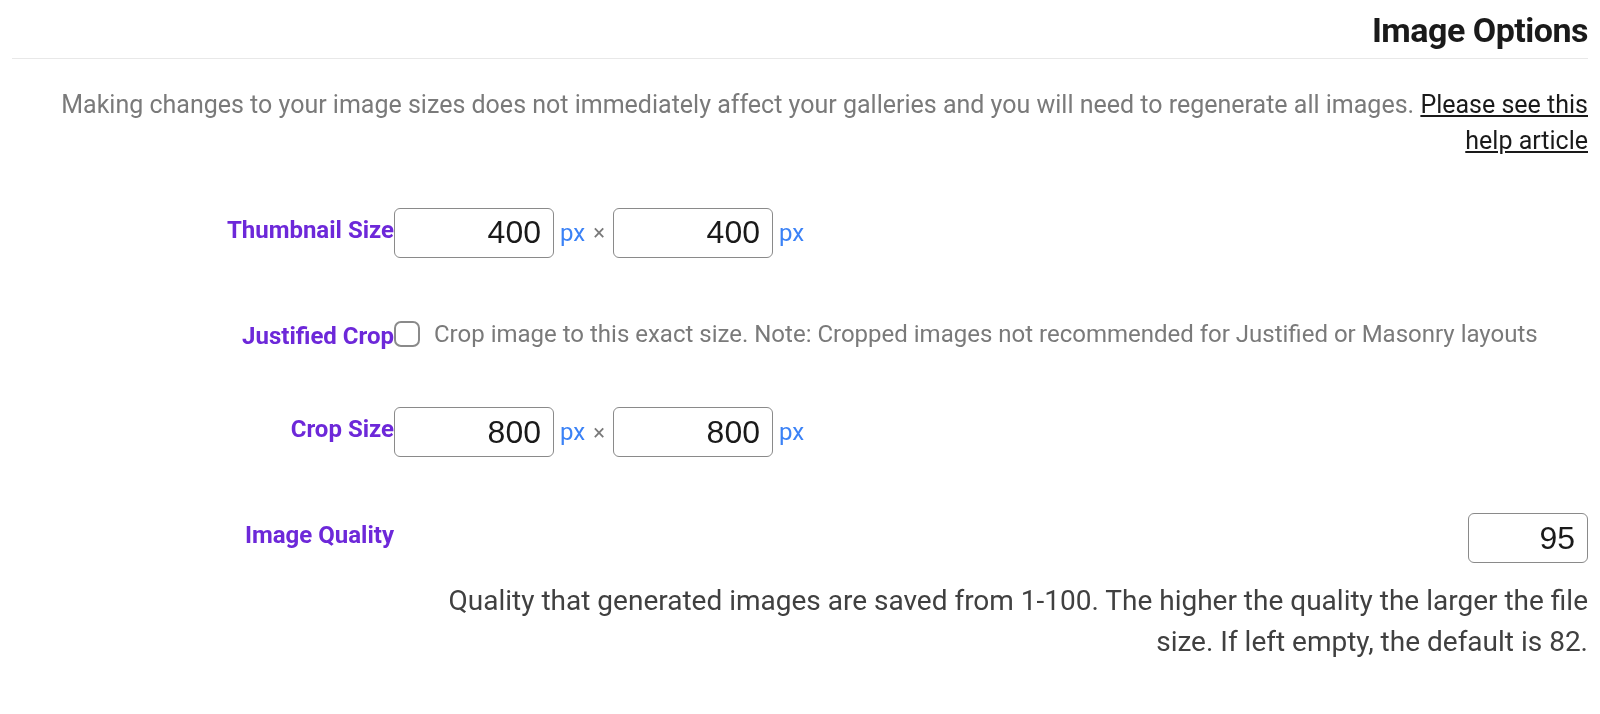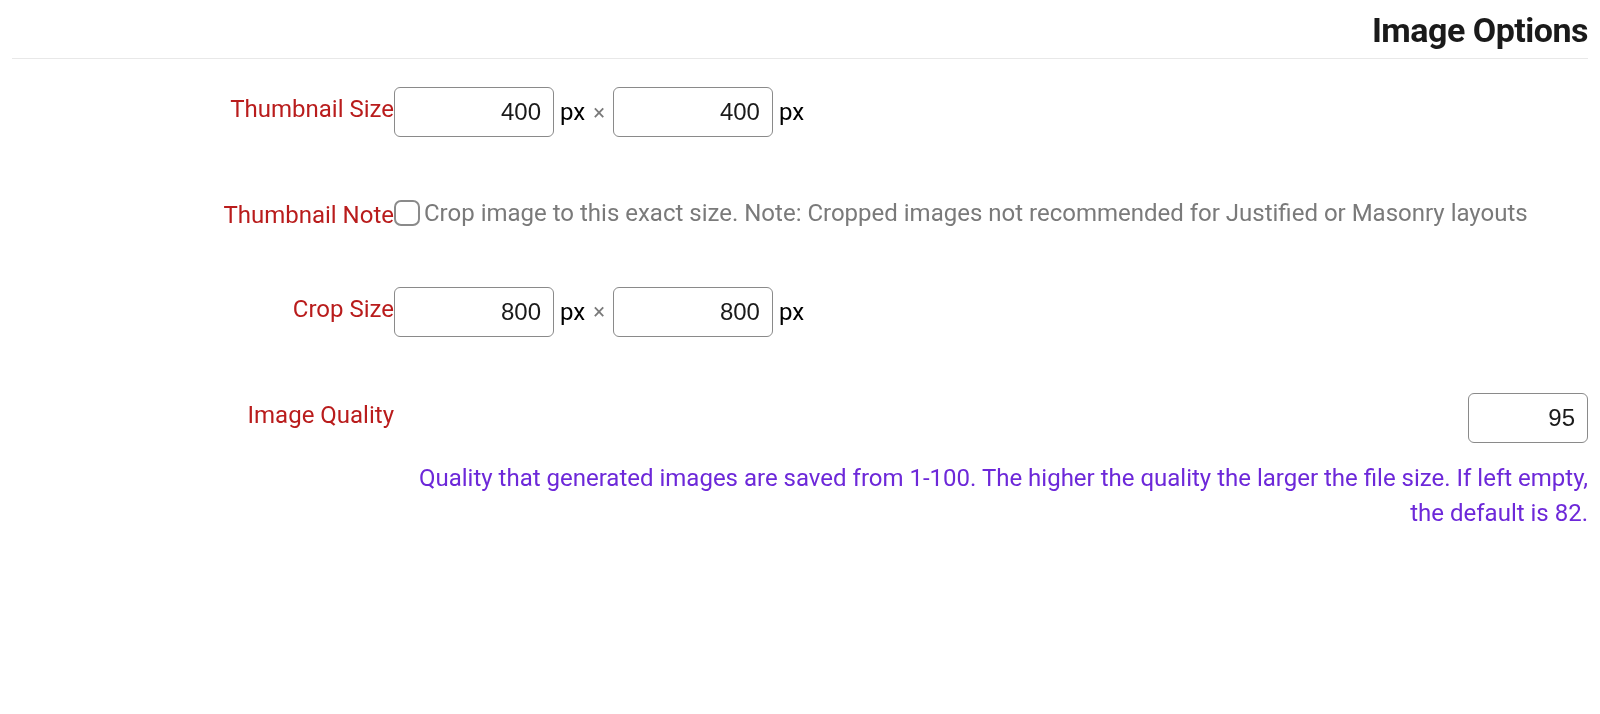--- a/index.html
+++ b/index.html
@@ -38,61 +38,61 @@
   .row {
     display: flex;
     align-items: flex-start;
     margin-bottom: 56px;
   }
   .row:last-child { margin-bottom: 9px; }
   .label-col {
     width: 382px;
     flex: 0 0 382px;
     font-size: 24px;
-    font-weight: 400;
-    color: #b91c1c;
+    font-weight: 700;
+    color: #6d28d9;
     padding-top: 8px;
   }
   .field-col {
     flex: 1 1 auto;
     font-size: 24px;
     color: #7a7a7a;
   }
   .dim-line {
     display: flex;
     align-items: center;
     gap: 6px;
   }
   input[type="text"].num {
     width: 160px;
     height: 50px;
     border: 1px solid #8a8a8a;
     border-radius: 6px;
-    font-size: 24px;
+    font-size: 32px;
     color: #1a1a1a;
     padding: 0 12px;
     background: #fff;
     outline: none;
   }
   input[type="text"].num.small {
     width: 120px;
   }
   .unit {
-    color: #000000;
+    color: #3b82f6;
     font-size: 24px;
   }
   .times {
     color: #7a7a7a;
     font-size: 22px;
     margin: 0 2px;
   }
   .crop-line {
     display: flex;
     align-items: flex-start;
-    gap: 4px;
+    gap: 14px;
     line-height: 1.45;
     padding-top: 3px;
   }
   .chk {
     appearance: none;
     -webkit-appearance: none;
     width: 26px;
     height: 26px;
     border: 2px solid #8a8a8a;
     border-radius: 7px;
@@ -105,50 +105,54 @@
   .chk:checked::after {
     content: "";
     position: absolute;
     left: 6px; top: 1px;
     width: 7px; height: 14px;
     border: solid #333;
     border-width: 0 3px 3px 0;
     transform: rotate(45deg);
   }
   .help-text {
-    color: #6d28d9;
-    font-size: 24px;
+    color: #404040;
+    font-size: 28px;
     line-height: 1.45;
     margin-top: 18px;
   }
 </style>
 </head>
 <body>
 
 <div class="page">
 
   <h2 class="section-title">Image Options</h2>
   <hr class="hr">
 
+  <p class="intro">
+    <span>Making changes to your image sizes does not immediately affect your galleries and you will need to regenerate all images. </span>
+    <a href="#">Please see this help article</a>
+  </p>
 
   <div class="row">
     <div class="label-col">Thumbnail Size</div>
     <div class="field-col">
       <div class="dim-line">
         <input type="text" class="num" value="400" style="">
         <span class="unit">px</span>
         <span class="times">×</span>
         <input type="text" class="num" value="400" style="">
         <span class="unit">px</span>
       </div>
     </div>
   </div>
 
   <div class="row">
-    <div class="label-col">Thumbnail Note</div>
+    <div class="label-col">Justified Crop</div>
     <div class="field-col">
       <label class="crop-line">
         <input type="checkbox" class="chk" style="">
         <span>Crop image to this exact size. Note: Cropped images not recommended for Justified or Masonry layouts</span>
       </label>
     </div>
   </div>
 
   <div class="row">
     <div class="label-col">Crop Size</div>

